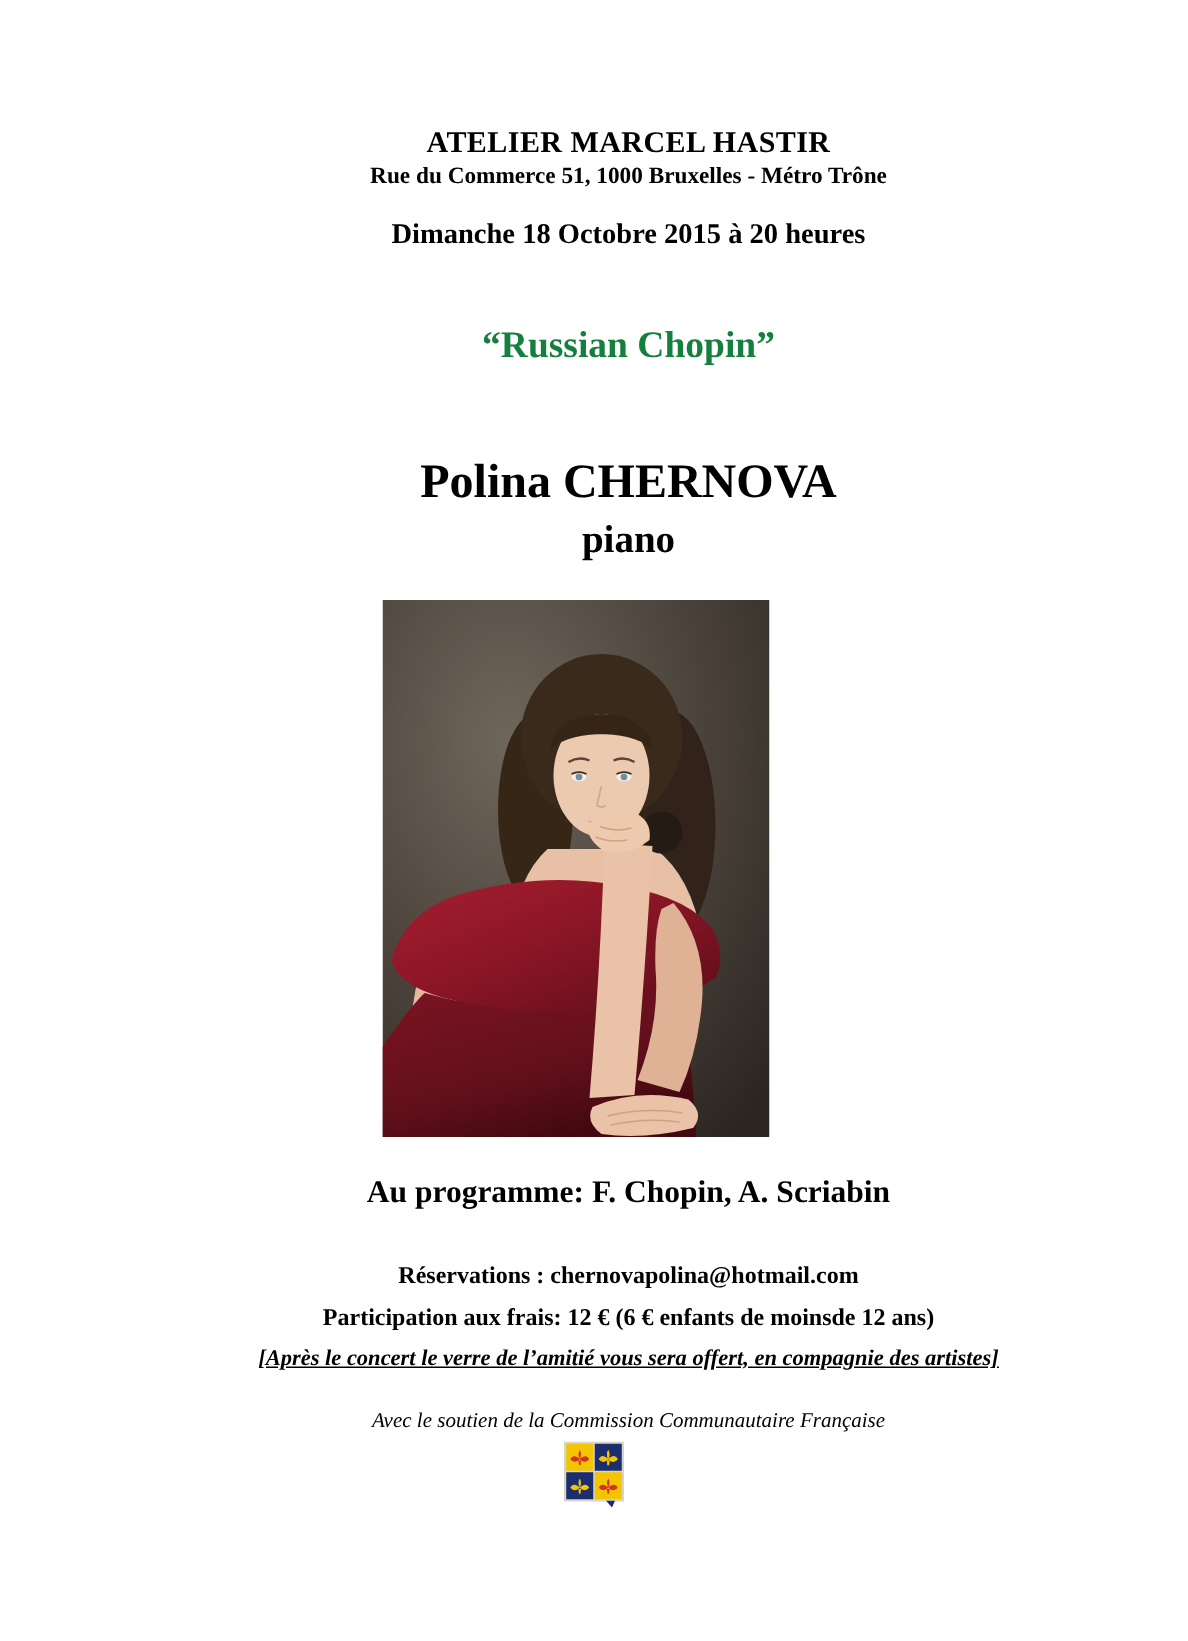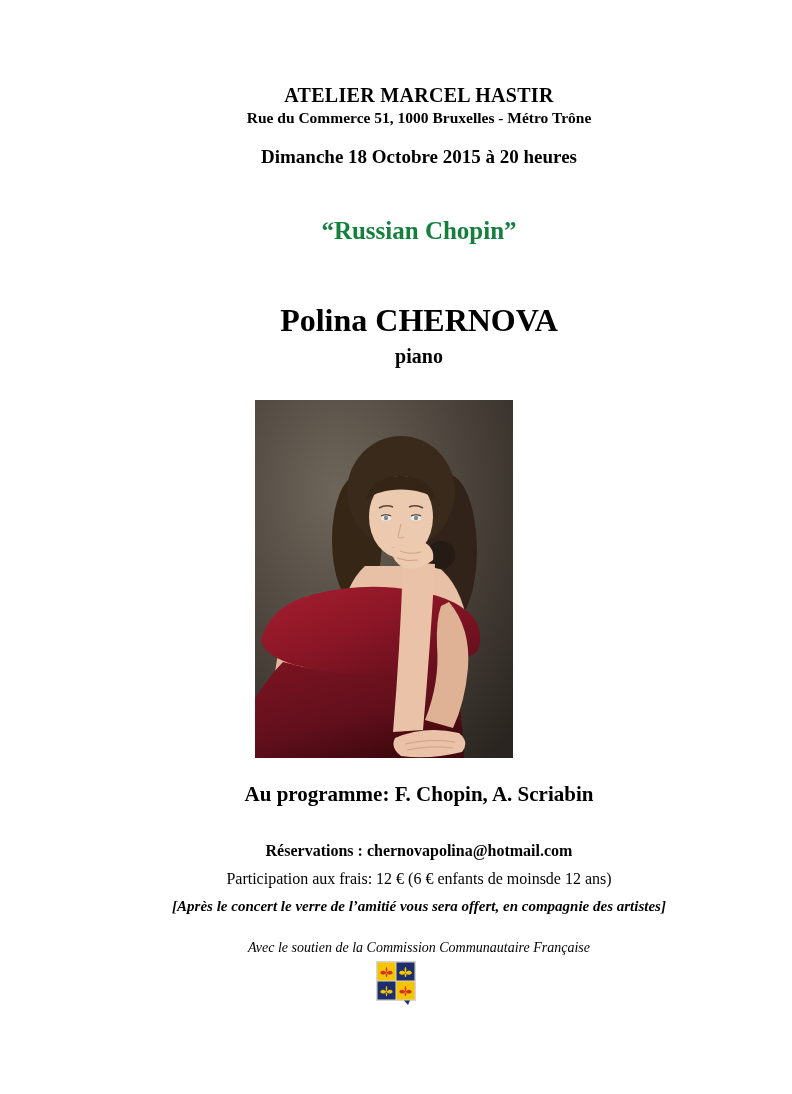--- a/index.html
+++ b/index.html
@@ -16,25 +16,25 @@
     position:absolute;left:0;right:0;
     text-align:center;
     white-space:nowrap;
     padding-left:46px;
   }
   .venue-name   {top:84px;  font-size:20px; font-weight:bold; letter-spacing:.3px;}
   .venue-addr   {top:109px; font-size:15.5px; font-weight:bold;}
   .event-date   {top:146px; font-size:19px; font-weight:bold;}
   .concert-title{top:217px; font-size:25px; font-weight:bold; color:#15803d;}
   .performer    {top:302px; font-size:32px; font-weight:bold;}
-  .instrument   {top:345px; font-size:20px; font-weight:bold;}
+  .instrument   {top:345px; font-size:26px; font-weight:bold;}
   .programme    {top:782px; font-size:21px; font-weight:bold;}
   .reservations {top:842px; font-size:16px; font-weight:bold;}
-  .participation{top:870px; font-size:16px; font-weight:normal;}
-  .after-note   {top:898px; font-size:15px; font-weight:bold; font-style:italic;}
+  .participation{top:870px; font-size:16px; font-weight:bold;}
+  .after-note   {top:898px; font-size:15px; font-weight:bold; font-style:italic;text-decoration:underline;}
   .support-note {top:940px; font-size:14px; font-style:italic;}
   .photo-frame{
     position:absolute; left:255px; top:400px; width:258px; height:358px;
     line-height:0;
   }
   .logo-box{
     position:absolute; left:376px; top:961px; width:40px; height:44px;
     line-height:0;
   }
 </style>

